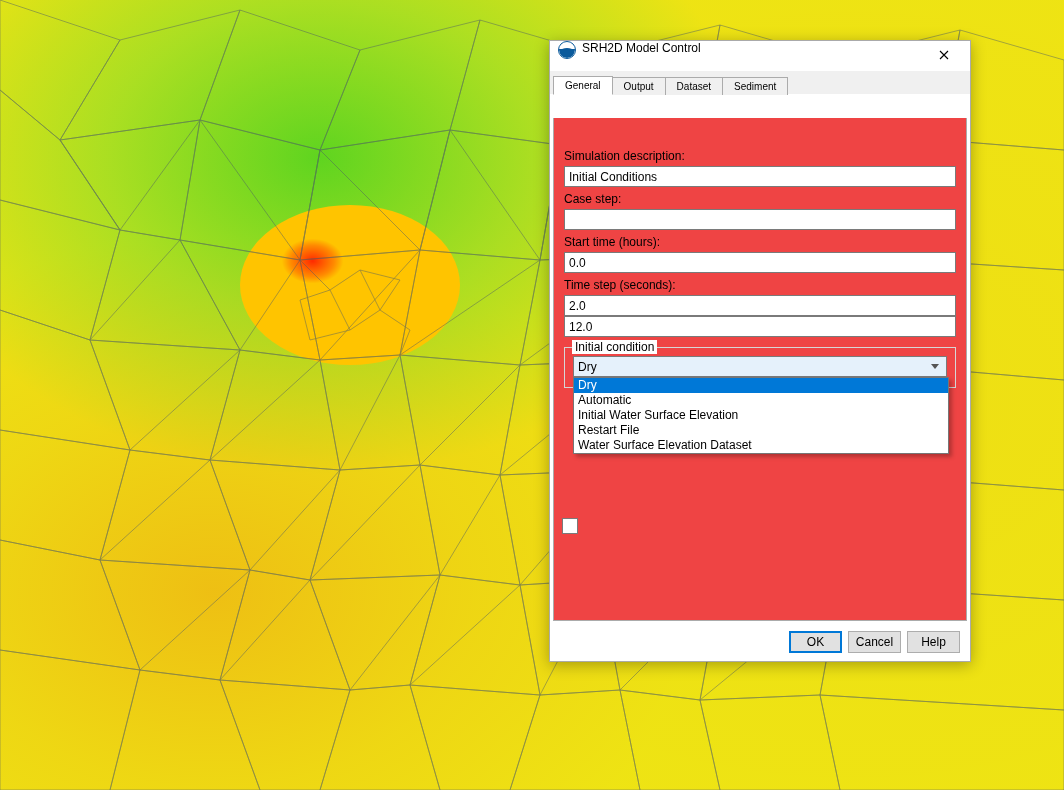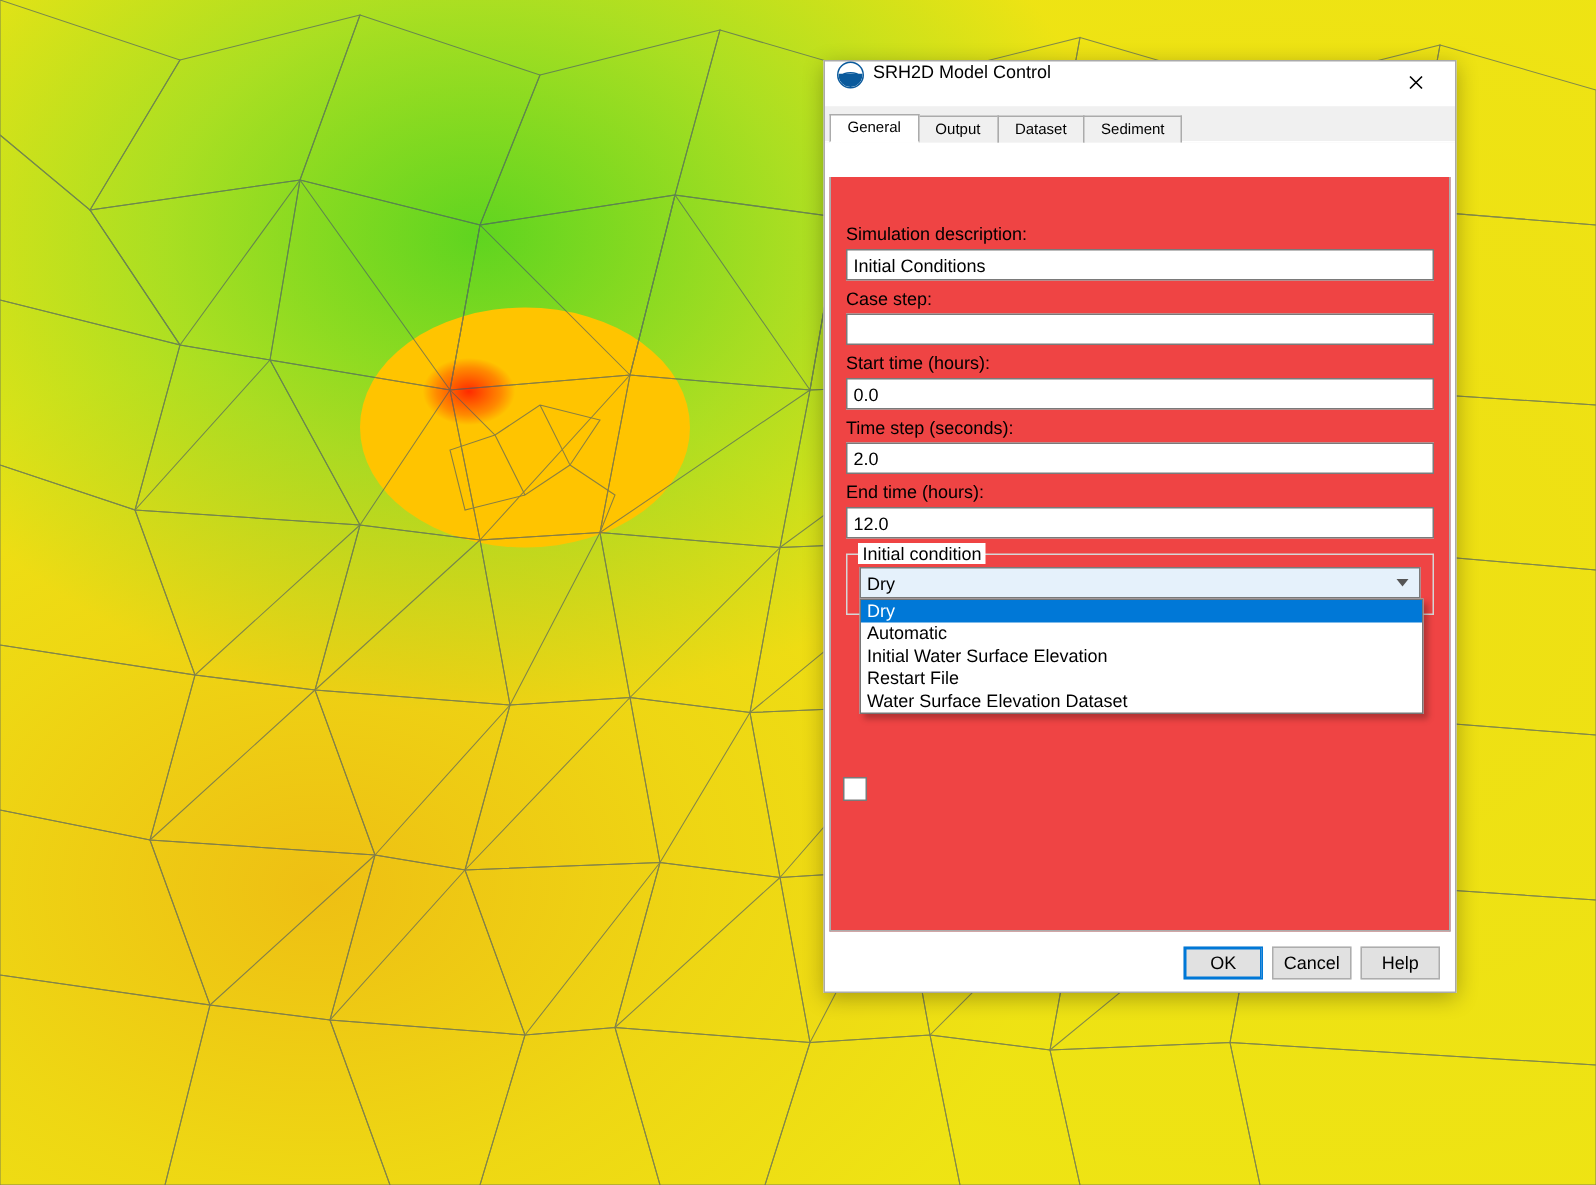--- a/index.html
+++ b/index.html
@@ -161,21 +161,20 @@
 
     <div class="field-label">Case step:</div>
     <input class="text-input" value="" style="">
 
     <div class="field-label">Start time (hours):</div>
     <input class="text-input" value="0.0" style="">
 
     <div class="field-label">Time step (seconds):</div>
     <input class="text-input" value="2.0" style="">
 
-    <div class="field-label">End time (hours):</div>
     <input class="text-input" value="12.0" style="">
 
     <div class="fieldset">
       <span class="legend">Initial condition</span>
       <div class="combo">
         <div class="combo-display">
           <span>Dry</span>
           <span class="combo-caret"></span>
         </div>
         <div class="combo-list">

